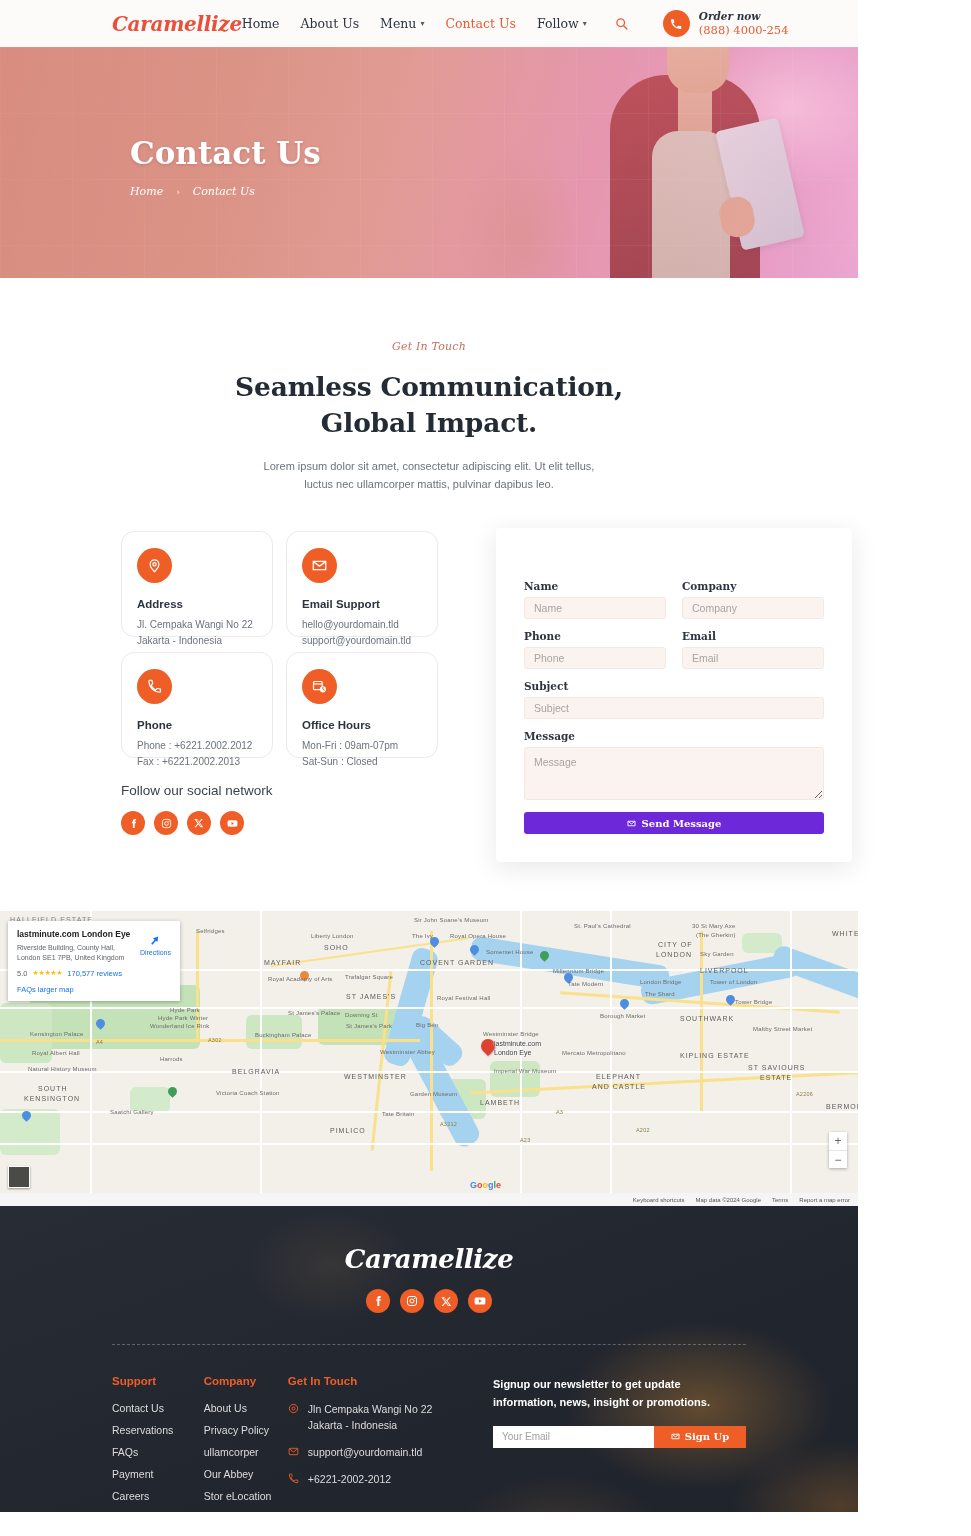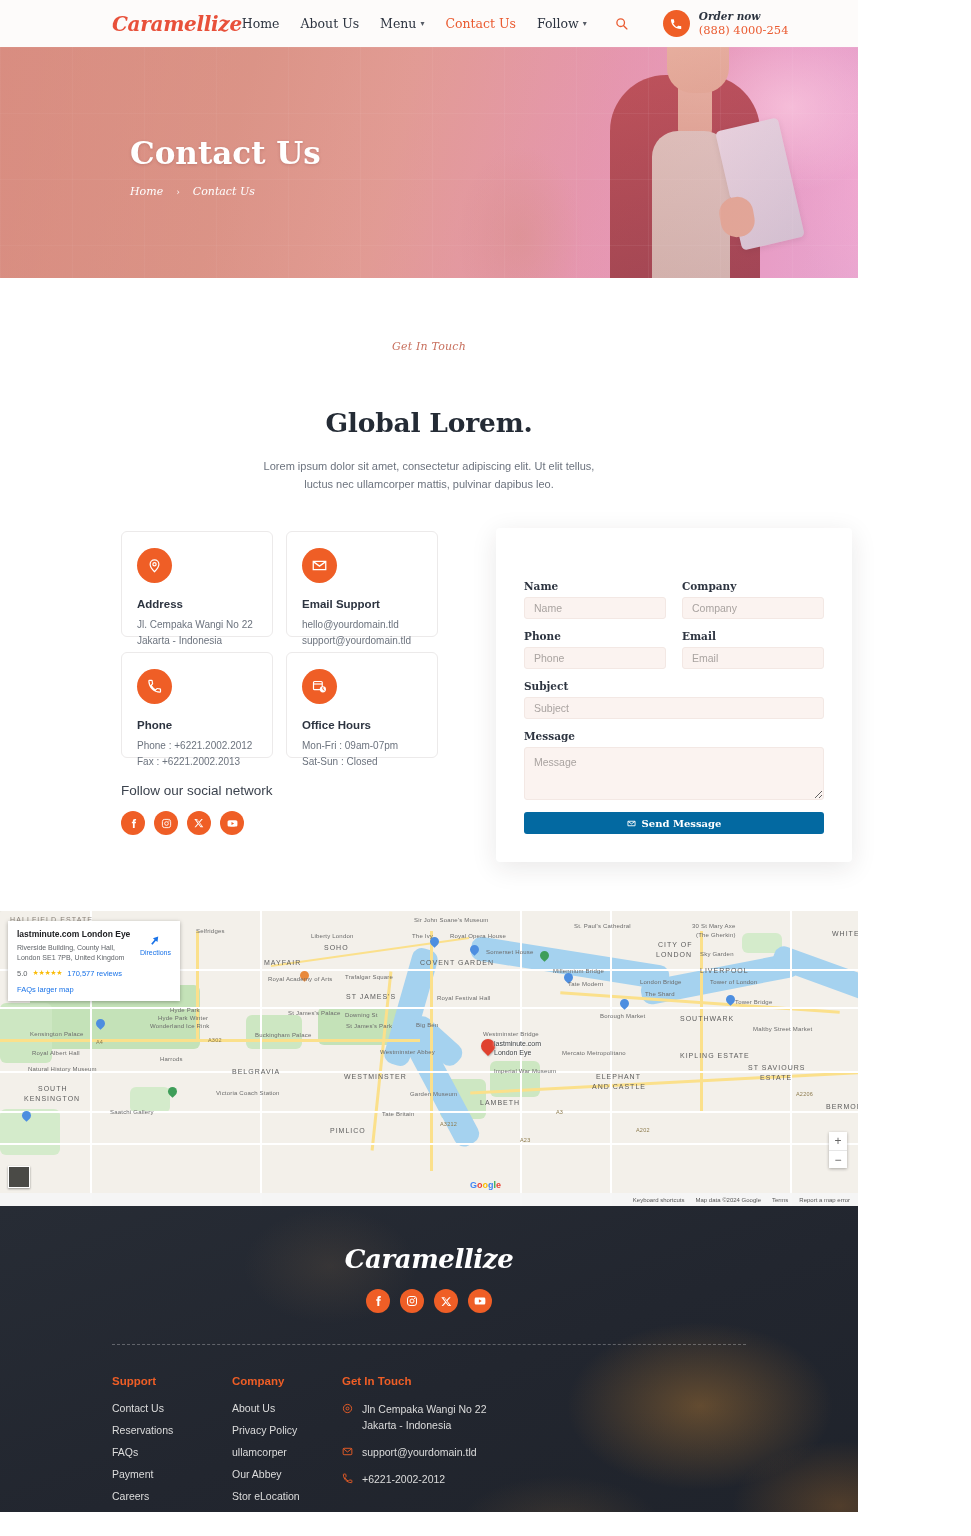--- a/index.html
+++ b/index.html
@@ -213,21 +213,21 @@
   }
   .info-col { width: 320px; flex: 0 0 320px; }
   .cards-grid {
     display: grid;
     grid-template-columns: 152px 152px;
     gap: 15px 13px;
   }
   .info-card {
     background: #ffffff;
     border: 1px solid #eceaea;
-    border-radius: 6px;
+    border-radius: 13px;
     padding: 16px 15px 15px;
     height: 106px;
   }
   .card-icon {
     width: 35px; height: 35px; border-radius: 50%;
     background: #ef5e26;
     display: flex; align-items: center; justify-content: center;
     color: #fff;
   }
   .card-title {
@@ -302,21 +302,21 @@
     outline: none;
     width: 100%;
   }
   .field input { height: 22px; }
   .field textarea { height: 53px; resize: vertical; line-height: 1.5; }
   .field input::placeholder, .field textarea::placeholder { color: #a9a3a0; }
   .send-btn {
     margin-top: 12px;
     width: 100%;
     height: 22px;
-    background: #0369a1;
+    background: #6d28d9;
     border: none;
     border-radius: 3px;
     color: #fff;
     font-family: "DejaVu Serif", serif;
     font-weight: bold;
     font-size: 10px;
     display: flex; align-items: center; justify-content: center;
     gap: 6px;
     cursor: pointer;
   }
@@ -620,22 +620,22 @@
         <a>Home</a>
         <span class="crumb-sep">›</span>
         <span>Contact Us</span>
       </div>
     </div>
   </section>
 
   <section class="intro">
     <div class="eyebrow">Get In Touch</div>
     <h2 class="intro-title">
-      <br>
-      <span>Global Lorem.</span>
+      <span>Seamless Communication,</span><br>
+      <span>Global Impact.</span>
     </h2>
     <p class="intro-sub">Lorem ipsum dolor sit amet, consectetur adipiscing elit. Ut elit tellus, luctus nec ullamcorper mattis, pulvinar dapibus leo.</p>
   </section>
 
   <section class="contact-wrap">
 
     <div class="info-col">
       <div class="cards-grid">
 
         <div class="info-card">
@@ -1036,17 +1036,32 @@
           <div class="f-contact-row">
             <span class="f-ci">
               <svg width="11" height="11" viewBox="0 0 24 24" fill="none" stroke="currentColor" stroke-width="2">
                   <path d="M6.8 10.6c1.6 3 4 5.4 7 7l2.1-2.1c.3-.3.7-.4 1.1-.3 1.2.4 2.4.6 3.6.6.5 0 1 .4 1 1v3.3c0 .5-.5 1-1 1C11 21.1 3 13.1 3 3.3c0-.6.4-1 1-1h3.3c.5 0 1 .4 1 1 0 1.3.2 2.5.6 3.6.1.4 0 .8-.3 1.1l-2.1 2.1z"></path>
                 </svg>
             </span>
             <span>+6221-2002-2012</span>
           </div>
         </div>
 
+        <div class="f-col news">
+          <div class="news-text">Signup our newsletter to get update information, news, insight or promotions.</div>
+          <div class="news-form">
+            <input type="text" placeholder="Your Email" style="">
+            <button class="signup-btn">
+              <span>
+                <svg width="9" height="9" viewBox="0 0 24 24" fill="none" stroke="currentColor" stroke-width="2.4">
+                    <path d="M2.5 6h19v12h-19z"></path>
+                    <path d="M3 6.5 12 13l9-6.5"></path>
+                  </svg>
+              </span>
+              <span>Sign Up</span>
+            </button>
+          </div>
+        </div>
       </div>
 
     </div>
   </footer>
 </div>
 
 </body></html>

